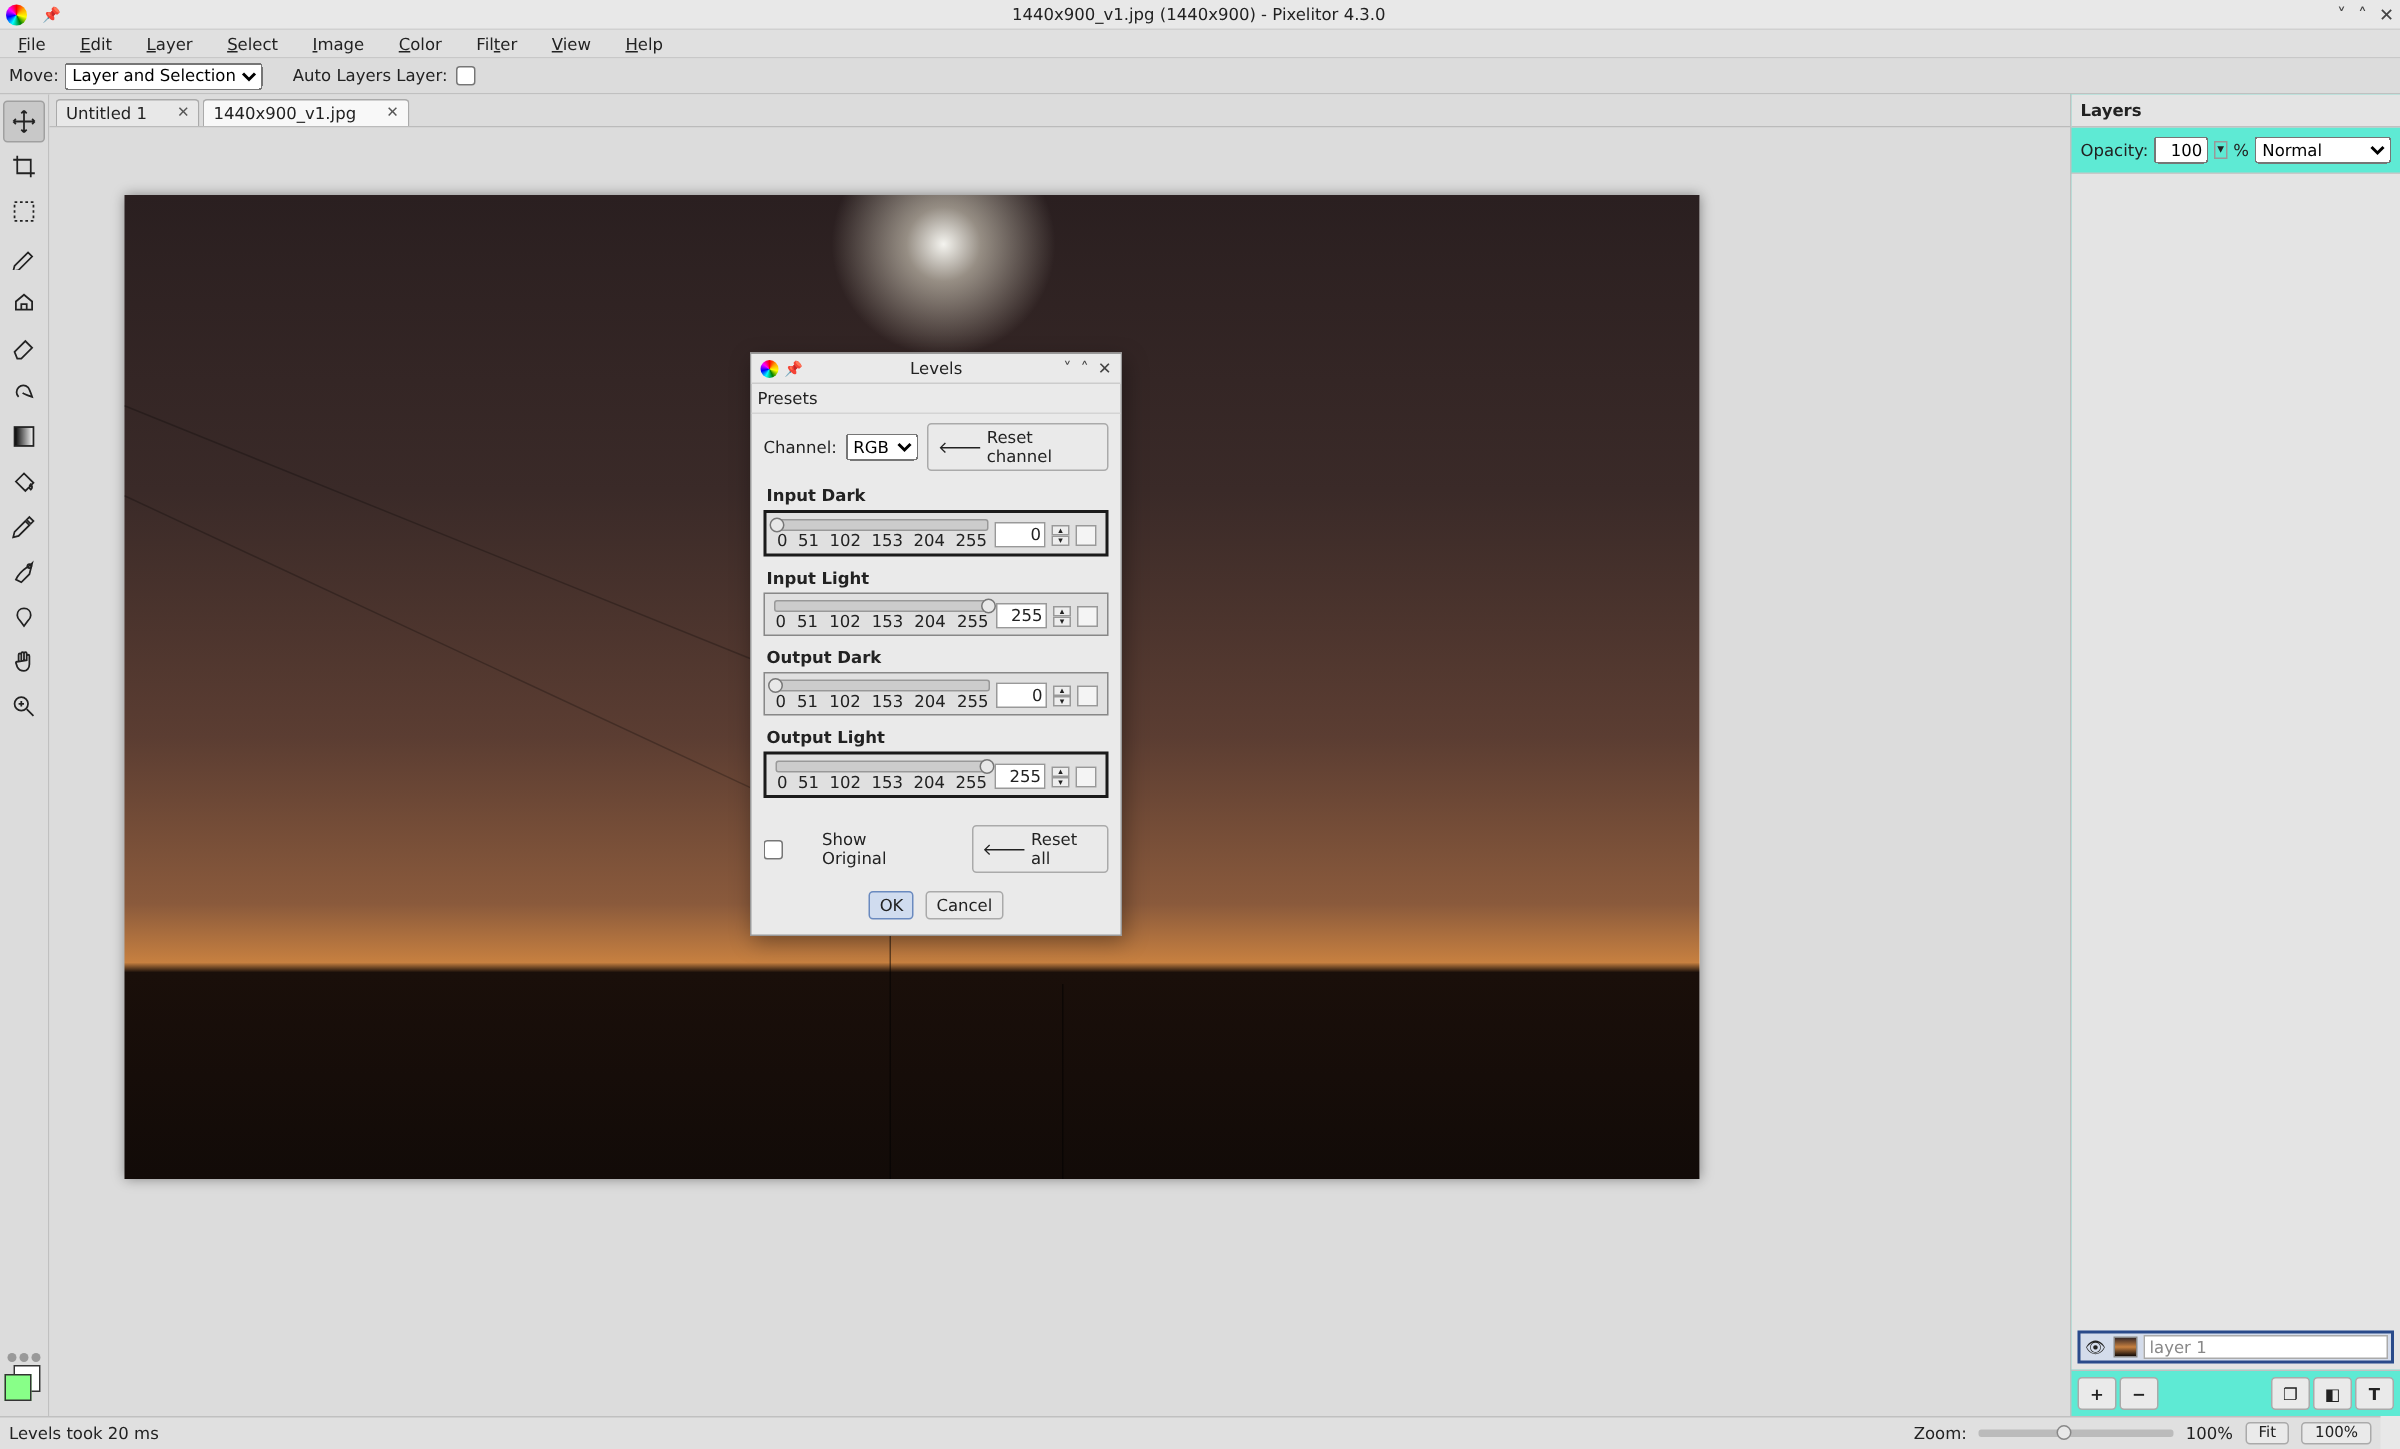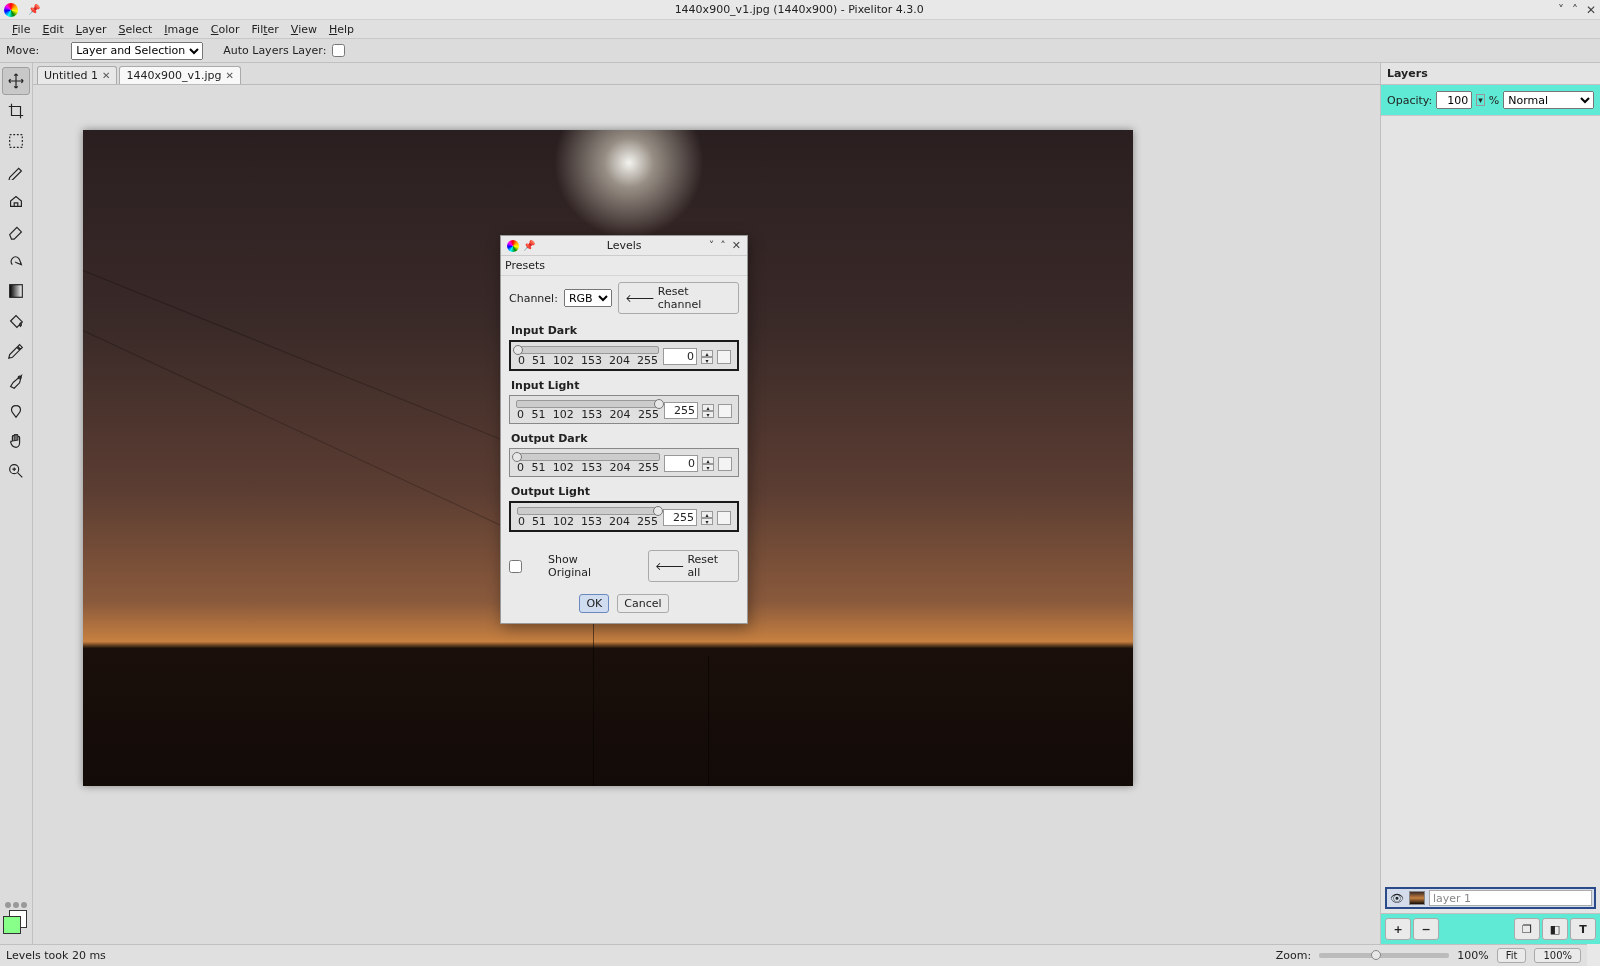--- a/index.html
+++ b/index.html
@@ -7,47 +7,47 @@
 
 
 .titlebar { height: 20px; background: #e8e8e8; display: flex; align-items: center; padding: 0 4px; border-bottom: 1px solid #d0d0d0; }
 .titlebar .app-icon { width: 14px; height: 14px; border-radius: 50%; background: conic-gradient(red,orange,yellow,green,cyan,blue,magenta,red); margin-right: 6px; }
 .titlebar .pin { margin-left: 4px; font-size: 10px; color: #555; }
 .titlebar .title { flex: 1; text-align: center; font-size: 11px; }
 .titlebar .winbtns { display: flex; gap: 8px; }
 .titlebar .winbtns span { font-size: 12px; cursor: pointer; color: #444; }
 
 
-.menubar { height: 19px; background: #e0e0e0; display: flex; align-items: center; padding-left: 6px; gap: 0; border-bottom: 1px solid #c8c8c8; }
+.menubar { height: 19px; background: #e0e0e0; display: flex; align-items: center; padding-left: 6px; gap: 11px; border-bottom: 1px solid #c8c8c8; }
 .menubar span { padding: 2px 6px; cursor: pointer; }
 .menubar u { text-decoration: underline; }
 
 
 .optbar { height: 24px; background: #dcdcdc; display: flex; align-items: center; padding-left: 6px; gap: 4px; border-bottom: 1px solid #c0c0c0; }
-.optbar select { font-size: 11px; height: 18px; margin-left: 28px; }
+.optbar select { font-size: 11px; height: 18px; }
 .optbar input[type=checkbox] { margin-left: 2px; }
 
 
 .main { position: absolute; top: 63px; left: 0; right: 0; bottom: 22px; display: flex; }
 
 
 .toolbox { width: 33px; background: #dcdcdc; border-right: 1px solid #c0c0c0; display: flex; flex-direction: column; align-items: center; padding-top: 4px; }
 .tool { width: 28px; height: 28px; margin-bottom: 2px; border: 1px solid transparent; display: flex; align-items: center; justify-content: center; cursor: pointer; border-radius: 3px; }
 .tool.active { background: #c8c8c8; border: 1px solid #a0a0a0; }
 .tool svg { width: 18px; height: 18px; stroke: #222; fill: none; stroke-width: 1.3; }
 .colorbox { margin-top: auto; margin-bottom: 8px; position: relative; width: 26px; height: 26px;}
 .color-fg { position: absolute; width: 18px; height: 18px; background: #8f8; border: 1px solid #333; left:0; top:6px;}
 .color-bg-sw { position:absolute; width:18px;height:18px; background:#fff; border:1px solid #333; left:6px; top:0;}
 .tiny-dots { display:flex; gap:2px; margin-bottom:2px;}
 .tiny-dots span{ width:6px;height:6px;border-radius:50%; background:#999;}
 
 
 .workcol { flex:1; display:flex; flex-direction:column; background:#dcdcdc;}
 .tabstrip { height: 22px; background:#dcdcdc; display:flex; align-items:flex-end; padding-left: 4px; border-bottom:1px solid #bbb;}
-.tab { background:#e8e8e8; border:1px solid #aaa; border-bottom:none; border-radius:3px 3px 0 0; padding: 2px 6px; margin-right:2px; display:flex; align-items:center; gap:4px; font-size:11px; cursor:pointer;}
+.tab { background:#e8e8e8; border:1px solid #aaa; border-bottom:none; border-radius:3px 3px 0 0; padding: 2px 6px; margin-right:2px; display:flex; align-items:center; gap:20px; font-size:11px; cursor:pointer;}
 .tab.active { background:#f8f8f8; }
 .tab .x { font-size:10px; color:#555; cursor:pointer;}
 .canvas-area { flex:1; background:#dcdcdc; position:relative; overflow:hidden;}
 .canvas { position:absolute; left:50px; top:45px; width:1050px; height:656px;
   background: 
     radial-gradient(circle at 52% 5%, rgba(255,255,250,0.95) 0%, rgba(255,250,230,0.5) 3%, rgba(180,150,120,0.0) 9%),
     linear-gradient(to bottom, #2a1f20 0%, #3a2a28 30%, #5b3d32 55%, #8a5a3c 72%, #c78040 78%, #1a0f0a 79%, #120b08 100%);
   box-shadow: 0 0 8px rgba(0,0,0,0.4);
 }
 

